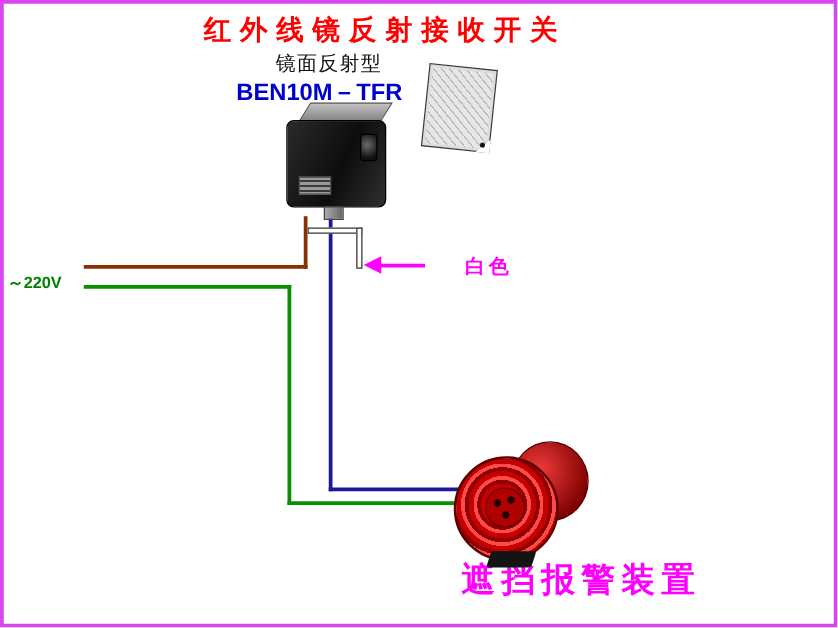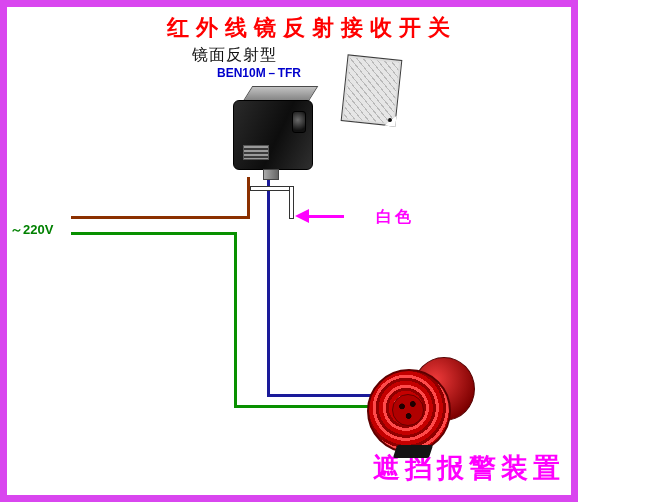--- a/index.html
+++ b/index.html
@@ -1,34 +1,34 @@
 <!DOCTYPE html>
 <html><head>
 <meta charset="utf-8">
 <style>
   * { margin:0; padding:0; box-sizing:border-box; }
   html,body { background:#ffffff; font-family:"Liberation Sans", sans-serif; }
   .canvas {
-    position:relative; width:578px; height:502px;
-    background:#ffffff; border:7px solid #d946ef; overflow:hidden;
+    position:relative; width:670px; height:502px;
+    background:#ffffff; border:3px solid #d946ef; overflow:hidden;
   }
   .abs { position:absolute; }
 
   
   .title {
     left:140px; top:6px; width:330px; text-align:center;
     color:#ff0000; font-size:22px; font-weight:bold; letter-spacing:7px;
   }
   .subtitle {
-    left:185px; top:38px; width:150px; text-align:left;
+    left:185px; top:38px; width:150px; text-align:center;
     color:#111111; font-size:16px; letter-spacing:1px;
   }
   .model {
-    left:172px; top:58px; width:160px; text-align:center;
-    color:#0000cc; font-size:12px; font-weight:bold;
+    left:186px; top:58px; width:160px; 
+    color:#0000cc; font-size:19px; font-weight:bold;
   }
   .power-label {
     left:3px; top:214px; color:#008000; font-size:13px; font-weight:bold;
   }
   .white-wire-label {
     left:342px; top:200px; color:#ff00ff; font-size:16px; font-weight:bold; letter-spacing:3px;padding-left:27px;
   }
   .alarm-label {
     left:318px; top:443px; width:240px; text-align:right;
     color:#ff00ff; font-size:27px; font-weight:bold; letter-spacing:5px;

